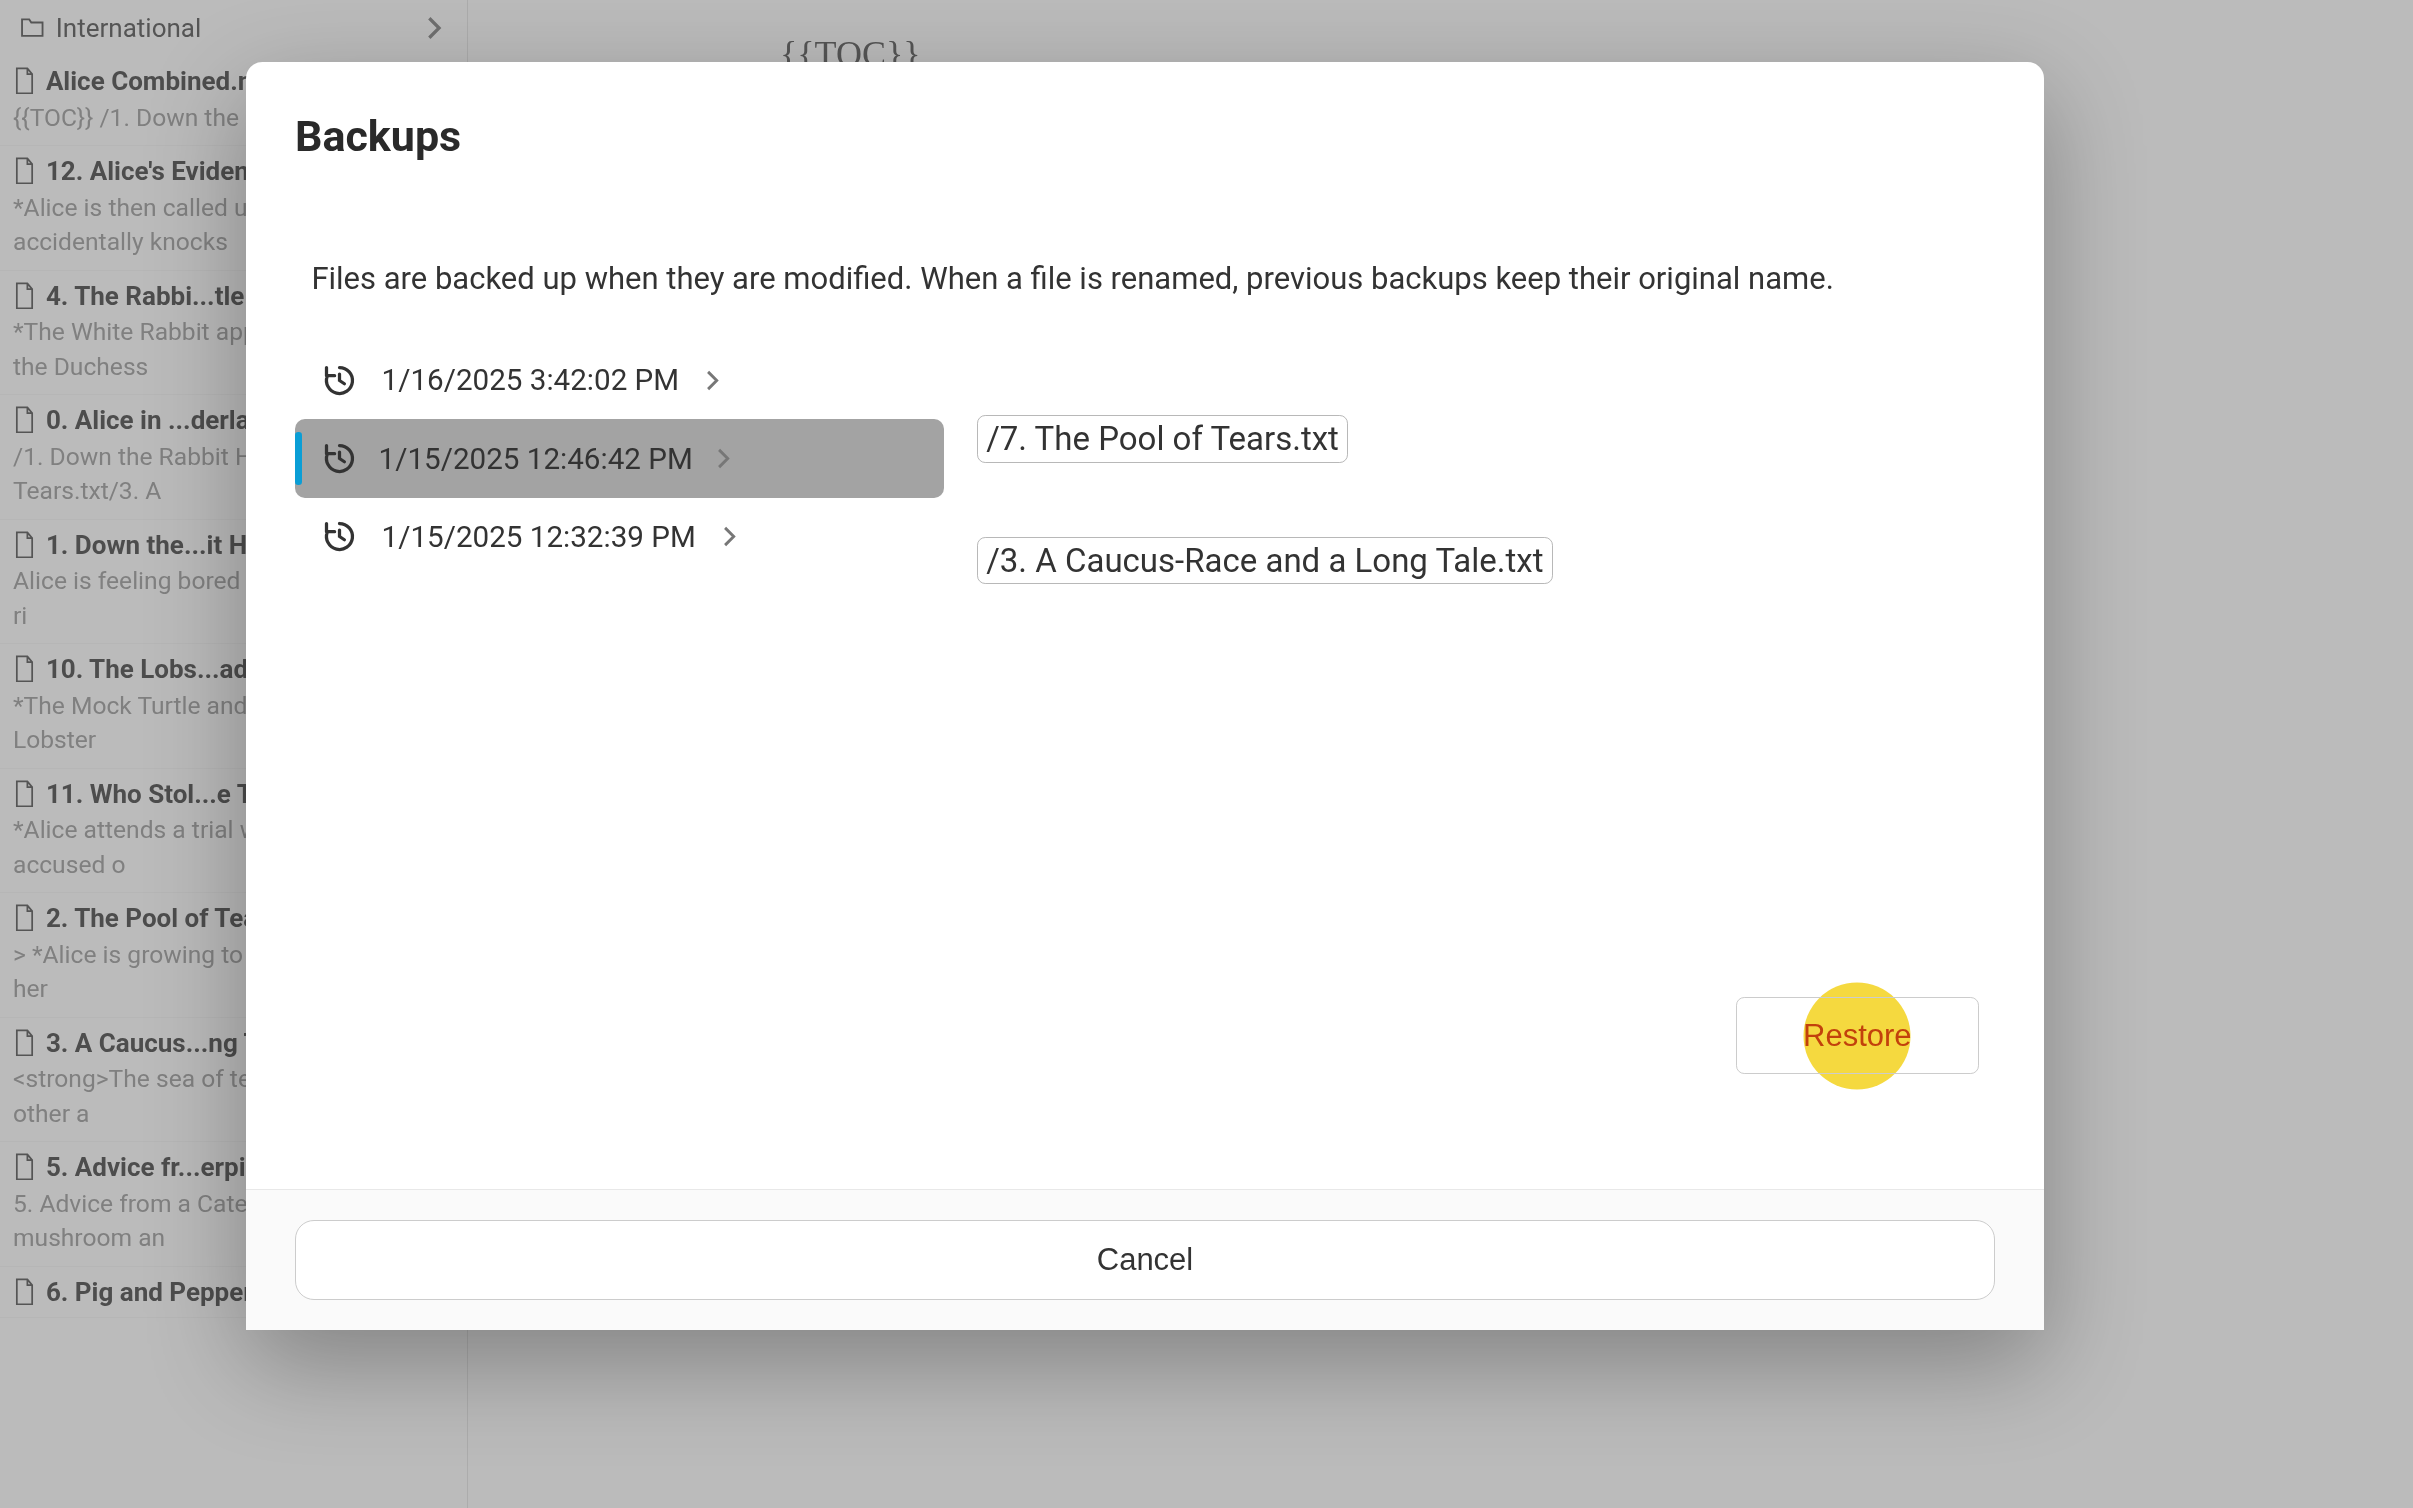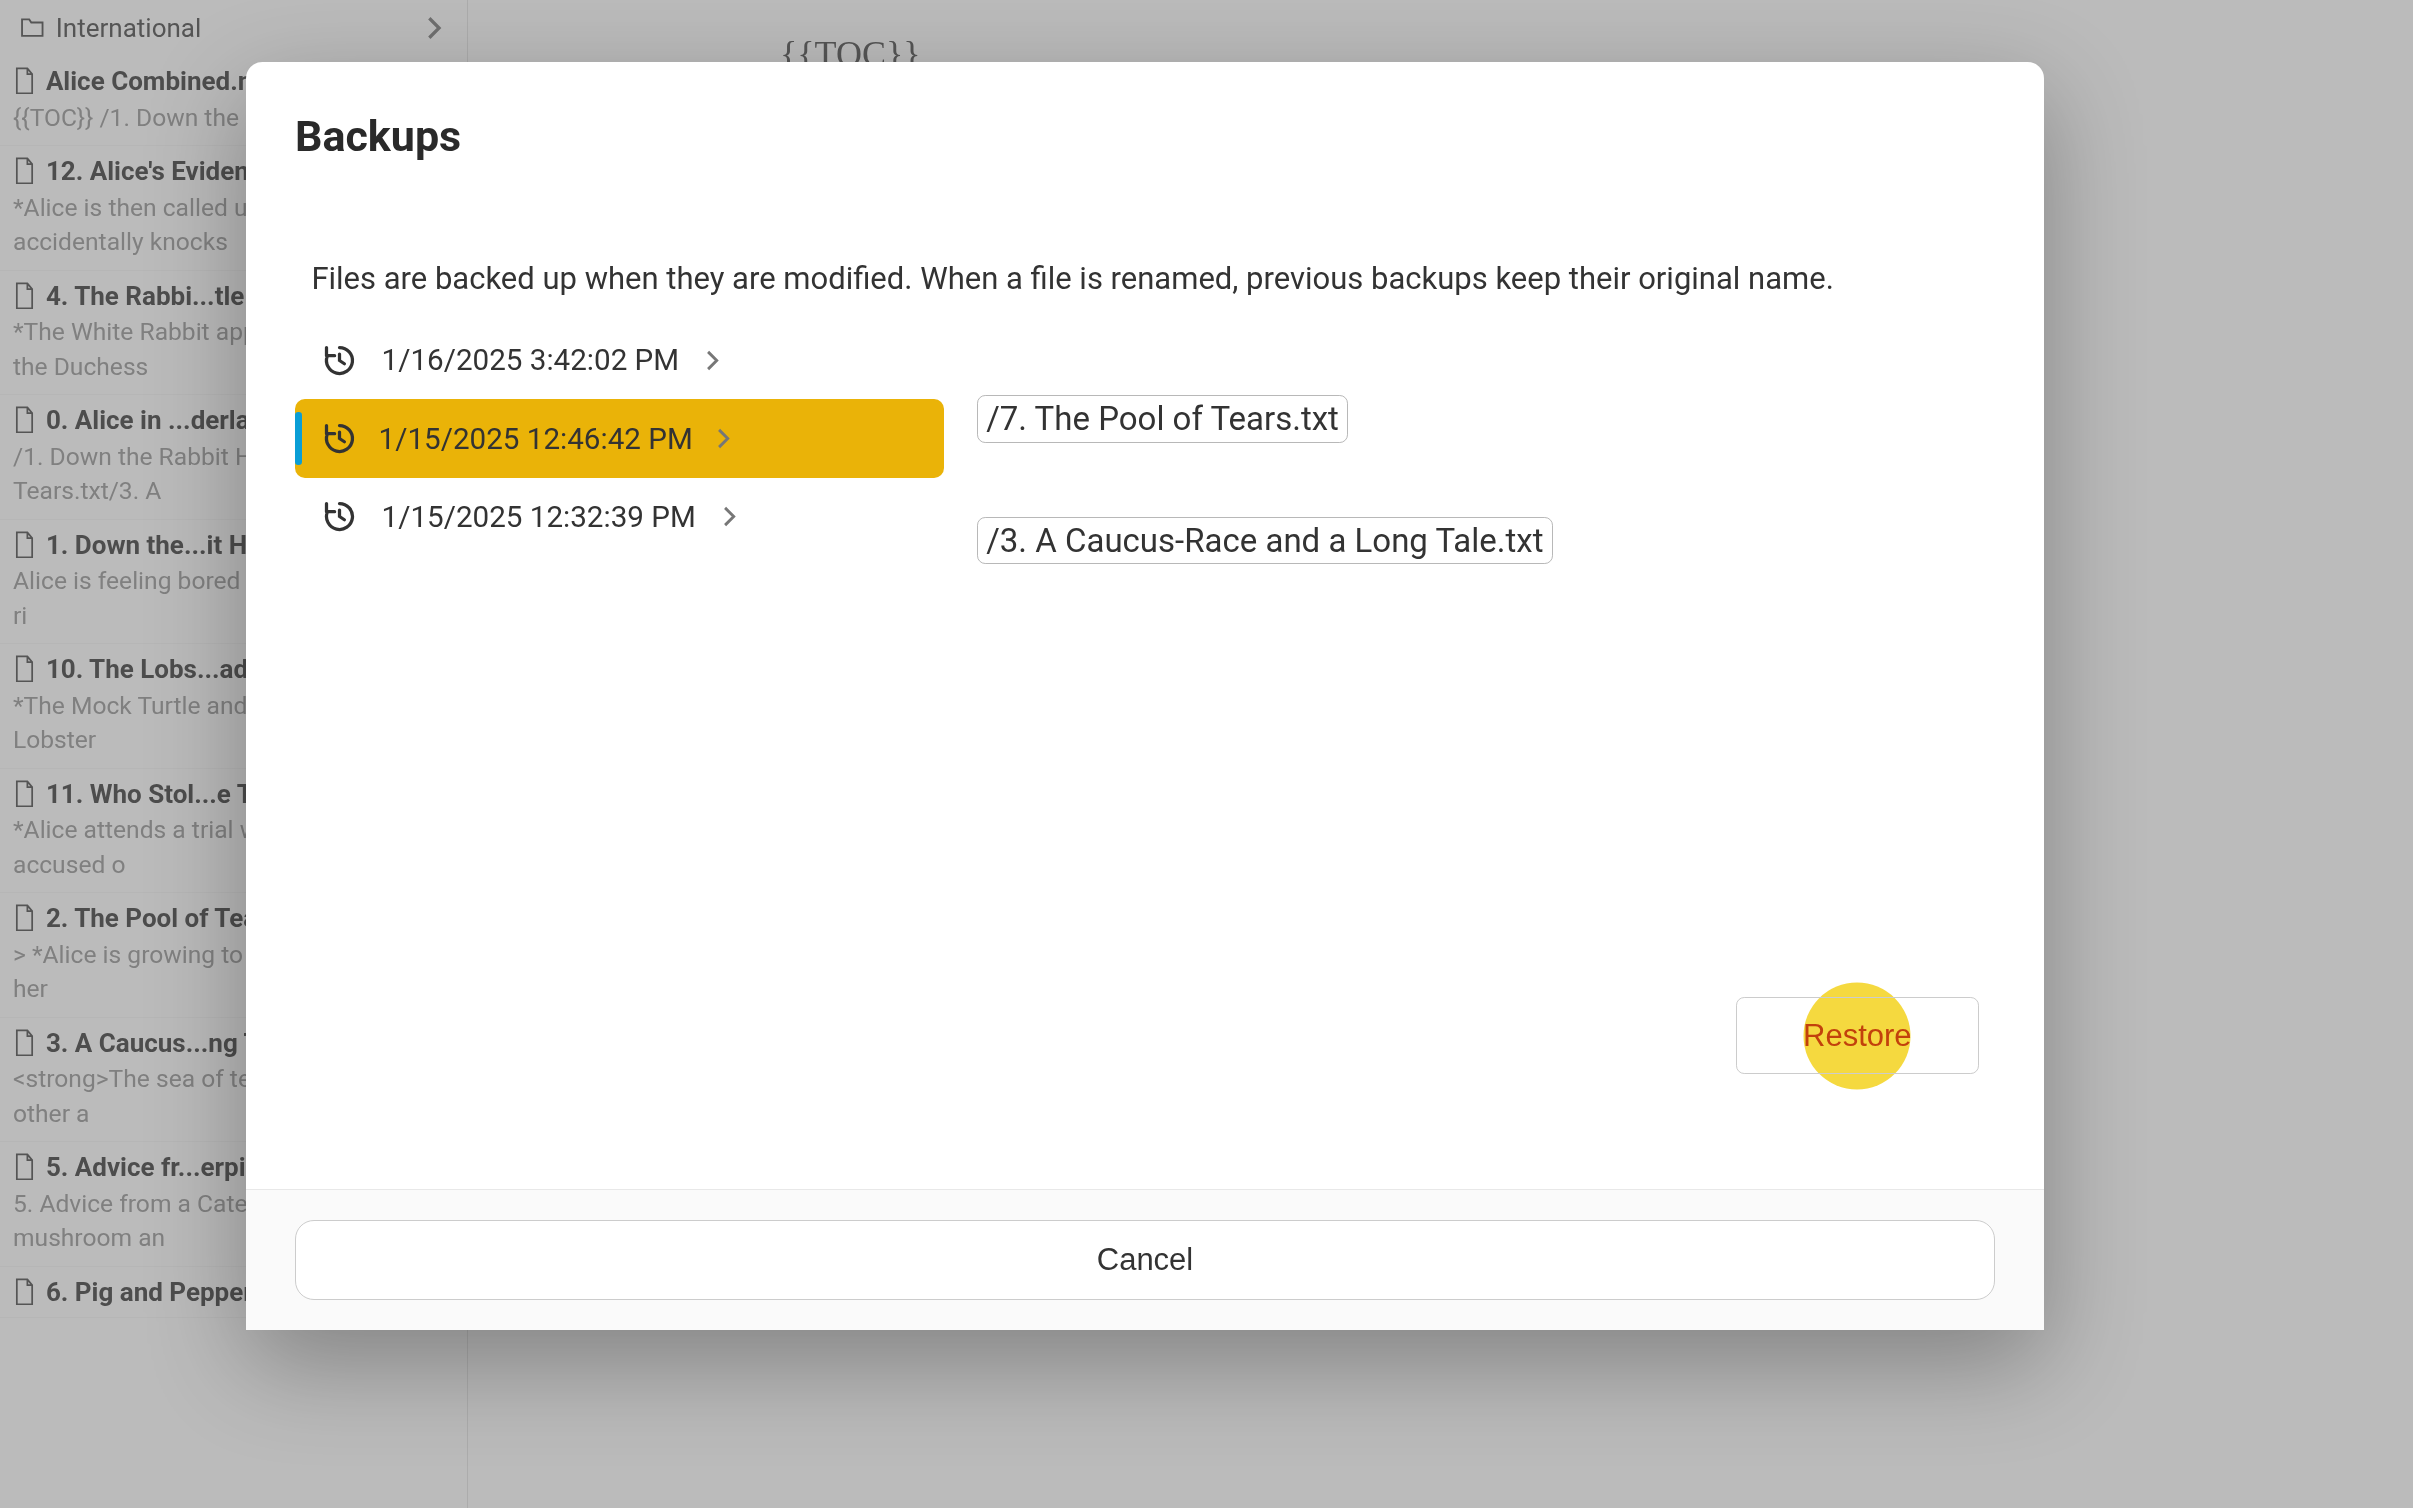--- a/index.html
+++ b/index.html
@@ -133,21 +133,21 @@
     .dialog-body {
       flex: 1;
       padding: 66px 49px 33px 49px;
       display: flex;
       flex-direction: column;
     }
     
     .dialog-description {
       font-size: 31px;
       color: #333;
-      margin-bottom: 24px;
+      margin-bottom: 44px;
       padding-left: 16.4px;
     }
     
     .backup-layout {
       display: flex;
       gap: 33px;
       flex: 1;
     }
     
     .backup-list {
@@ -161,21 +161,21 @@
       gap: 23px;
       padding: 19.7px 24.6px;
       border-radius: 9.9px;
       font-size: 29.6px;
       color: #333;
       position: relative;
       cursor: pointer;
     }
     
     .backup-row.selected {
-      background: #eab308;
+      background: #a3a3a3;
       gap: 20px;
     }
     
     .backup-row.selected::before {
       content: '';
       position: absolute;
       left: 0;
       top: 13px;
       bottom: 13px;
       width: 6.6px;

